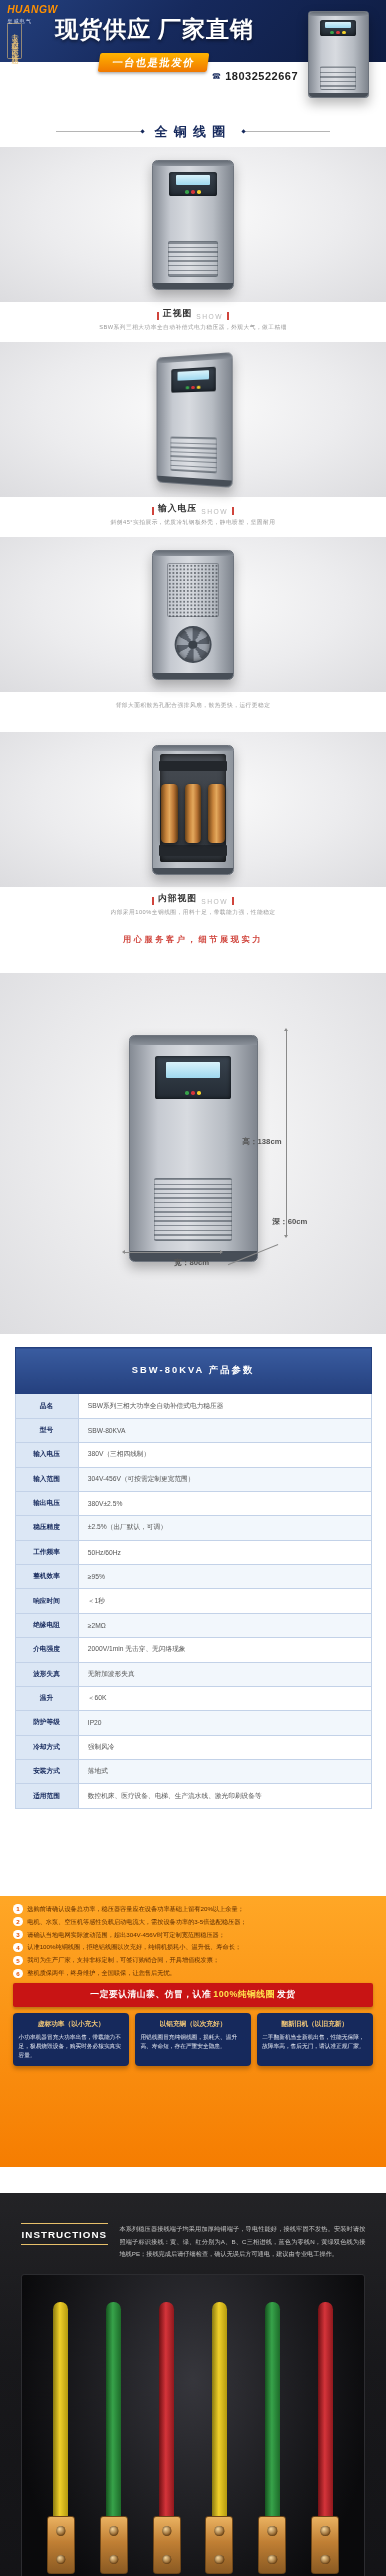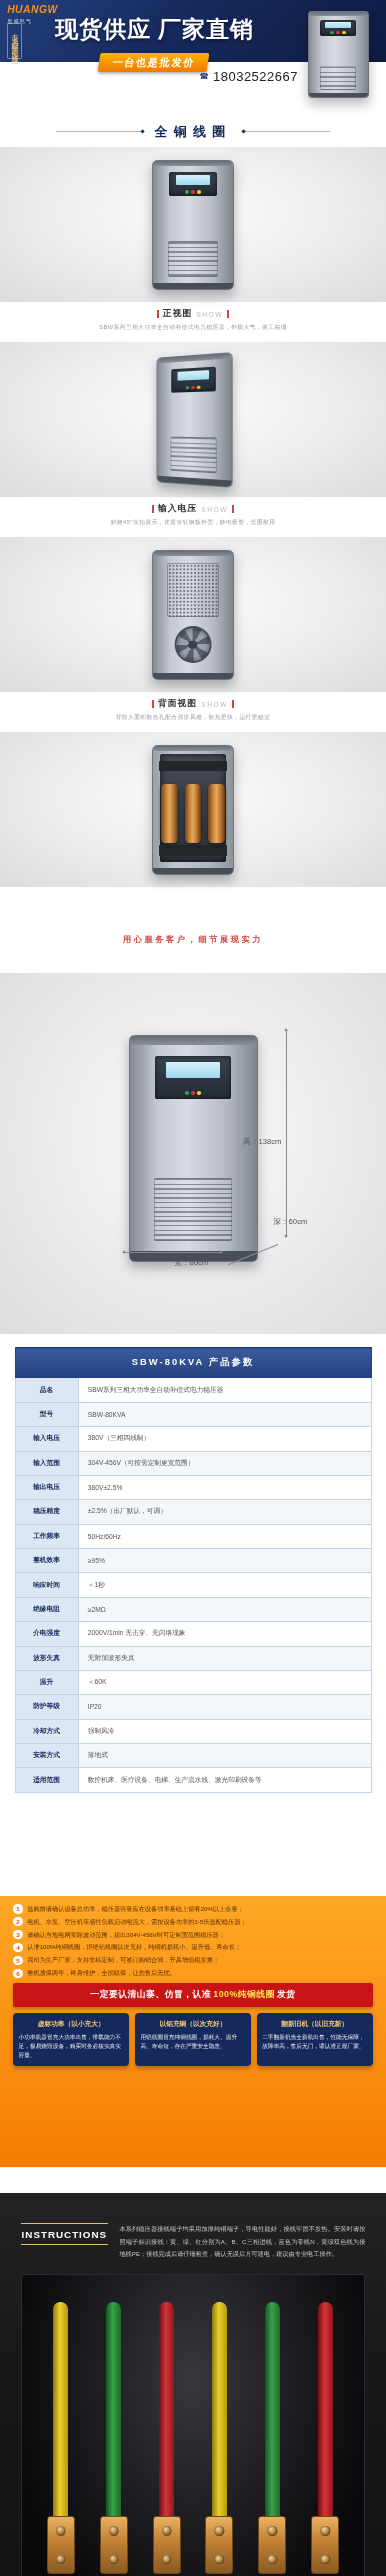--- a/index.html
+++ b/index.html
@@ -13,21 +13,21 @@
   .banner{position:relative;height:62px;background:linear-gradient(135deg,#24407e 0%,#16295c 45%,#0e1c42 100%)}
   .logo-box{position:absolute;left:7.2px;top:4.1px;line-height:1.15}
   .logo{font-style:italic;font-weight:bold;font-size:10.3px;color:#ff9000;letter-spacing:0.5px;display:block}
   .logo-sub{font-size:5.2px;color:#cfd8ee;letter-spacing:1px}
   .side-slogan{position:absolute;left:7.2px;top:23px;writing-mode:vertical-rl;font-size:7.2px;color:#f2c879;letter-spacing:2.6px;border:0.5px solid rgba(242,200,121,.55);padding:4.1px 1.5px;border-radius:1.5px}
   .main-title{position:absolute;left:49px;top:14.4px;width:211px;text-align:center;font-family:"Liberation Serif",serif;font-weight:bold;font-size:23px;color:#fff;text-shadow:0 1.5px 3.1px rgba(0,0,0,.45);letter-spacing:1px}
   .ribbon{position:absolute;left:99px;top:53px;background:linear-gradient(180deg,#ffb400,#f07800);color:#fff;font-size:10.3px;font-weight:bold;padding:2.6px 13.4px;border-radius:2.1px;transform:skewX(-8deg);box-shadow:0 1.5px 3.1px rgba(0,0,0,.35);letter-spacing:1.5px}
   .hero-cab{position:absolute;right:17.5px;top:11.3px;z-index:2}
   .phone-strip{height:28px;display:flex;align-items:center;justify-content:flex-end;padding-right:88px;gap:4.1px}
   .phone-icon{color:#16295c;font-size:9.3px}
-  .phone{font-size:13px;font-weight:normal;color:#222;letter-spacing:0.5px}
+  .phone{font-size:11px;font-weight:bold;color:#222;letter-spacing:0.5px}
 
   
   .cabinet{position:relative;border-radius:5.2px;background:linear-gradient(90deg,#858b94 0%,#c6cad1 22%,#d8dbe0 45%,#b7bcc3 75%,#7f858e 100%);box-shadow:0 5.2px 11.3px rgba(0,0,0,.28);border:0.5px solid #6f757e}
   .cabinet.sm{width:61px;height:87px;border-radius:3.1px}
   .cabinet.lg{width:82px;height:130px}
   .cabinet.xl{width:129px;height:227px}
   .cab-top{position:absolute;top:0;left:0;right:0;height:4%;background:linear-gradient(#666d76,#8a9099);border-radius:4.6px 4.6px 0 0}
   .cab-panel{position:absolute;top:9%;left:20%;right:20%;height:19%;background:linear-gradient(#39434e,#232b34);border-radius:2.6px;box-shadow:inset 0 0 4.1px rgba(0,0,0,.7)}
   .cab-display{position:absolute;top:14%;left:14%;right:14%;height:38%;background:linear-gradient(#d8f2fa,#9fd8ef);border-radius:1px}
   .cab-btns{position:absolute;bottom:10%;left:0;right:0;display:flex !important;justify-content:center;gap:2.6px}
@@ -51,21 +51,21 @@
   .t-line{width:88px;height:0.5px;background:#b5b5b5;position:relative}
   .t-line::after{content:"";position:absolute;top:-1.3px;width:3.1px;height:3.1px;background:#16295c;transform:rotate(45deg)}
   .t-line.l::after{right:0}.t-line.r::after{left:0}
   .t-text{font-size:13px;font-weight:bold;color:#16295c;letter-spacing:6.2px}
 
   
   .photo-block{height:195px}
   .photo-stage{height:155px;display:flex;align-items:center;justify-content:center;background:radial-gradient(ellipse at 50% 42%,#fbfbfb 0%,#ececee 55%,#dcdcdf 100%)}
   .photo-stage.side .cabinet{transform:perspective(361px) rotateY(-22deg)}
   .photo-caption{height:40px;text-align:center;padding-top:6.2px;background:#fff}
-  .cap-line{display:flex;align-items:center;justify-content:center;gap:4.1px}
+  .cap-line{display:flex;align-items:flex-end;justify-content:center;gap:4.1px}
   .cap-bar{width:2.1px;height:8.2px;background:#d0443c;display:inline-block}
   .cap-cn{font-size:8.8px;font-weight:bold;color:#333;letter-spacing:1px}
   .cap-en{font-size:6.7px;color:#b9b9b9;letter-spacing:1.5px}
   .cap-sub{margin-top:4.1px;font-size:5.7px;color:#999;letter-spacing:0.5px}
 
   
   .sec-intro{height:46px;text-align:center;padding-top:4.1px}
   .intro-en{font-size:21.6px;font-weight:800;color:#e0e0e0;letter-spacing:2.6px;line-height:1}
   .intro-cn{margin-top:2.6px;font-size:8.2px;color:#d0443c;letter-spacing:2.6px;font-weight:bold}
 
@@ -73,29 +73,29 @@
   .sec-dim{height:361px;background:radial-gradient(ellipse at 50% 45%,#fafafa,#e9e9eb 60%,#dddde0)}
   .dim-wrap{position:relative;width:237px;height:289px;margin:31px auto 0;display:flex;align-items:center;justify-content:center}
   .dim-line{position:absolute;background:#8a8a8a}
   .dim-v{right:25px;top:26px;bottom:57px;width:0.5px}
   .dim-v::before{content:"";position:absolute;top:-3.6px;left:-1.8px;border:2.1px solid transparent;border-bottom:3.6px solid #8a8a8a}
   .dim-v::after{content:"";position:absolute;bottom:-3.6px;left:-1.8px;border:2.1px solid transparent;border-top:3.6px solid #8a8a8a}
   .dim-h{left:49px;right:90px;bottom:41px;height:0.5px}
   .dim-h::before{content:"";position:absolute;left:-3.6px;top:-1.8px;border:2.1px solid transparent;border-right:3.6px solid #8a8a8a}
   .dim-h::after{content:"";position:absolute;right:-3.6px;top:-1.8px;border:2.1px solid transparent;border-left:3.6px solid #8a8a8a}
   .dim-d{right:34px;bottom:49px;width:54px;height:0.5px;transform:rotate(-22deg);transform-origin:right center}
-  .dim-label{position:absolute;font-size:7.7px;color:#555;white-space:nowrap;font-weight:normal}
+  .dim-label{position:absolute;font-size:7.7px;color:#555;white-space:nowrap;font-weight:bold}
   .lab-h{right:30px;top:46%}
   .lab-w{left:42%;bottom:25px}
   .lab-d{right:4.1px;bottom:66px}
 
   
   .sec-specs{height:541px;padding-top:13.4px}
   .spec-table{width:357px;margin:0 auto;border-collapse:collapse;font-size:6.7px}
-  .spec-table th{background:linear-gradient(#3a5ca0,#24407e);color:#fff;font-size:9.3px;letter-spacing:2.1px;padding:8px;border:0.5px solid #24407e}
+  .spec-table th{background:linear-gradient(#3a5ca0,#24407e);color:#fff;font-size:9.3px;letter-spacing:2.1px;padding:16px;border:0.5px solid #24407e}
   .spec-table td{border:0.5px solid #c3d2e8;padding:7.2px 5.2px}
   .spec-table td.k{width:63px;background:#dce7f5;color:#16295c;font-weight:bold;text-align:center}
   .spec-table td.v{color:#555;padding-left:9.3px;background:#fff}
   .spec-table tr:nth-child(even) td.v{background:#f2f7fc}
 
   
   .sec-guide{height:271px;margin-top:20.6px}
   .guide-head{height:30px;background:linear-gradient(90deg,#16295c,#2b4a8b,#16295c);color:#fff;display:flex;align-items:center;justify-content:center;font-size:12.4px;font-weight:bold;letter-spacing:3.1px}
   .guide-body{height:277px;background:linear-gradient(180deg,#ffa726 0%,#f57c00 100%);padding:8.2px 13.4px;overflow:hidden}
   .guide-item{display:flex;gap:4.6px;align-items:flex-start;margin-bottom:3.1px}
@@ -222,42 +222,45 @@
 <section class="photo-block">
   <div class="photo-stage">
     <div class="cabinet lg">
       <i class="cab-top"></i>
       <i class="cab-grid"></i>
       <i class="cab-fan"></i>
       <i class="cab-base"></i>
     </div>
   </div>
   <div class="photo-caption">
-    <div class="cap-line">
-      <span class="cap-bar"></span>
-      <span class="cap-cn">背面视图</span>
-      <span class="cap-en">SHOW</span>
-      <span class="cap-bar"></span>
-    </div>
     <div class="cap-sub">背部大面积散热孔配合强排风扇，散热更快，运行更稳定</div>
   </div>
 </section>
 
 <section class="photo-block">
   <div class="photo-stage">
     <div class="cabinet lg open">
       <i class="cab-top"></i>
       <i class="cab-cavity"></i>
       <i class="yoke top"></i>
       <i class="yoke bot"></i>
       <i class="coil c1"></i>
       <i class="coil c2"></i>
       <i class="coil c3"></i>
       <i class="cab-base"></i>
     </div>
+  </div>
+  <div class="photo-caption">
+    <div class="cap-line">
+      <span class="cap-bar"></span>
+      <span class="cap-cn">内部视图</span>
+      <span class="cap-en">SHOW</span>
+      <span class="cap-bar"></span>
+    </div>
+    <div class="cap-sub">内部采用100%全铜线圈，用料十足，带载能力强，性能稳定</div>
   </div>
 </section>
 
 <section class="sec-intro">
   <div class="intro-cn">用心服务客户，细节展现实力</div>
 </section>
 
 <section class="sec-dim">
   <div class="dim-wrap">
     <div class="cabinet xl">

